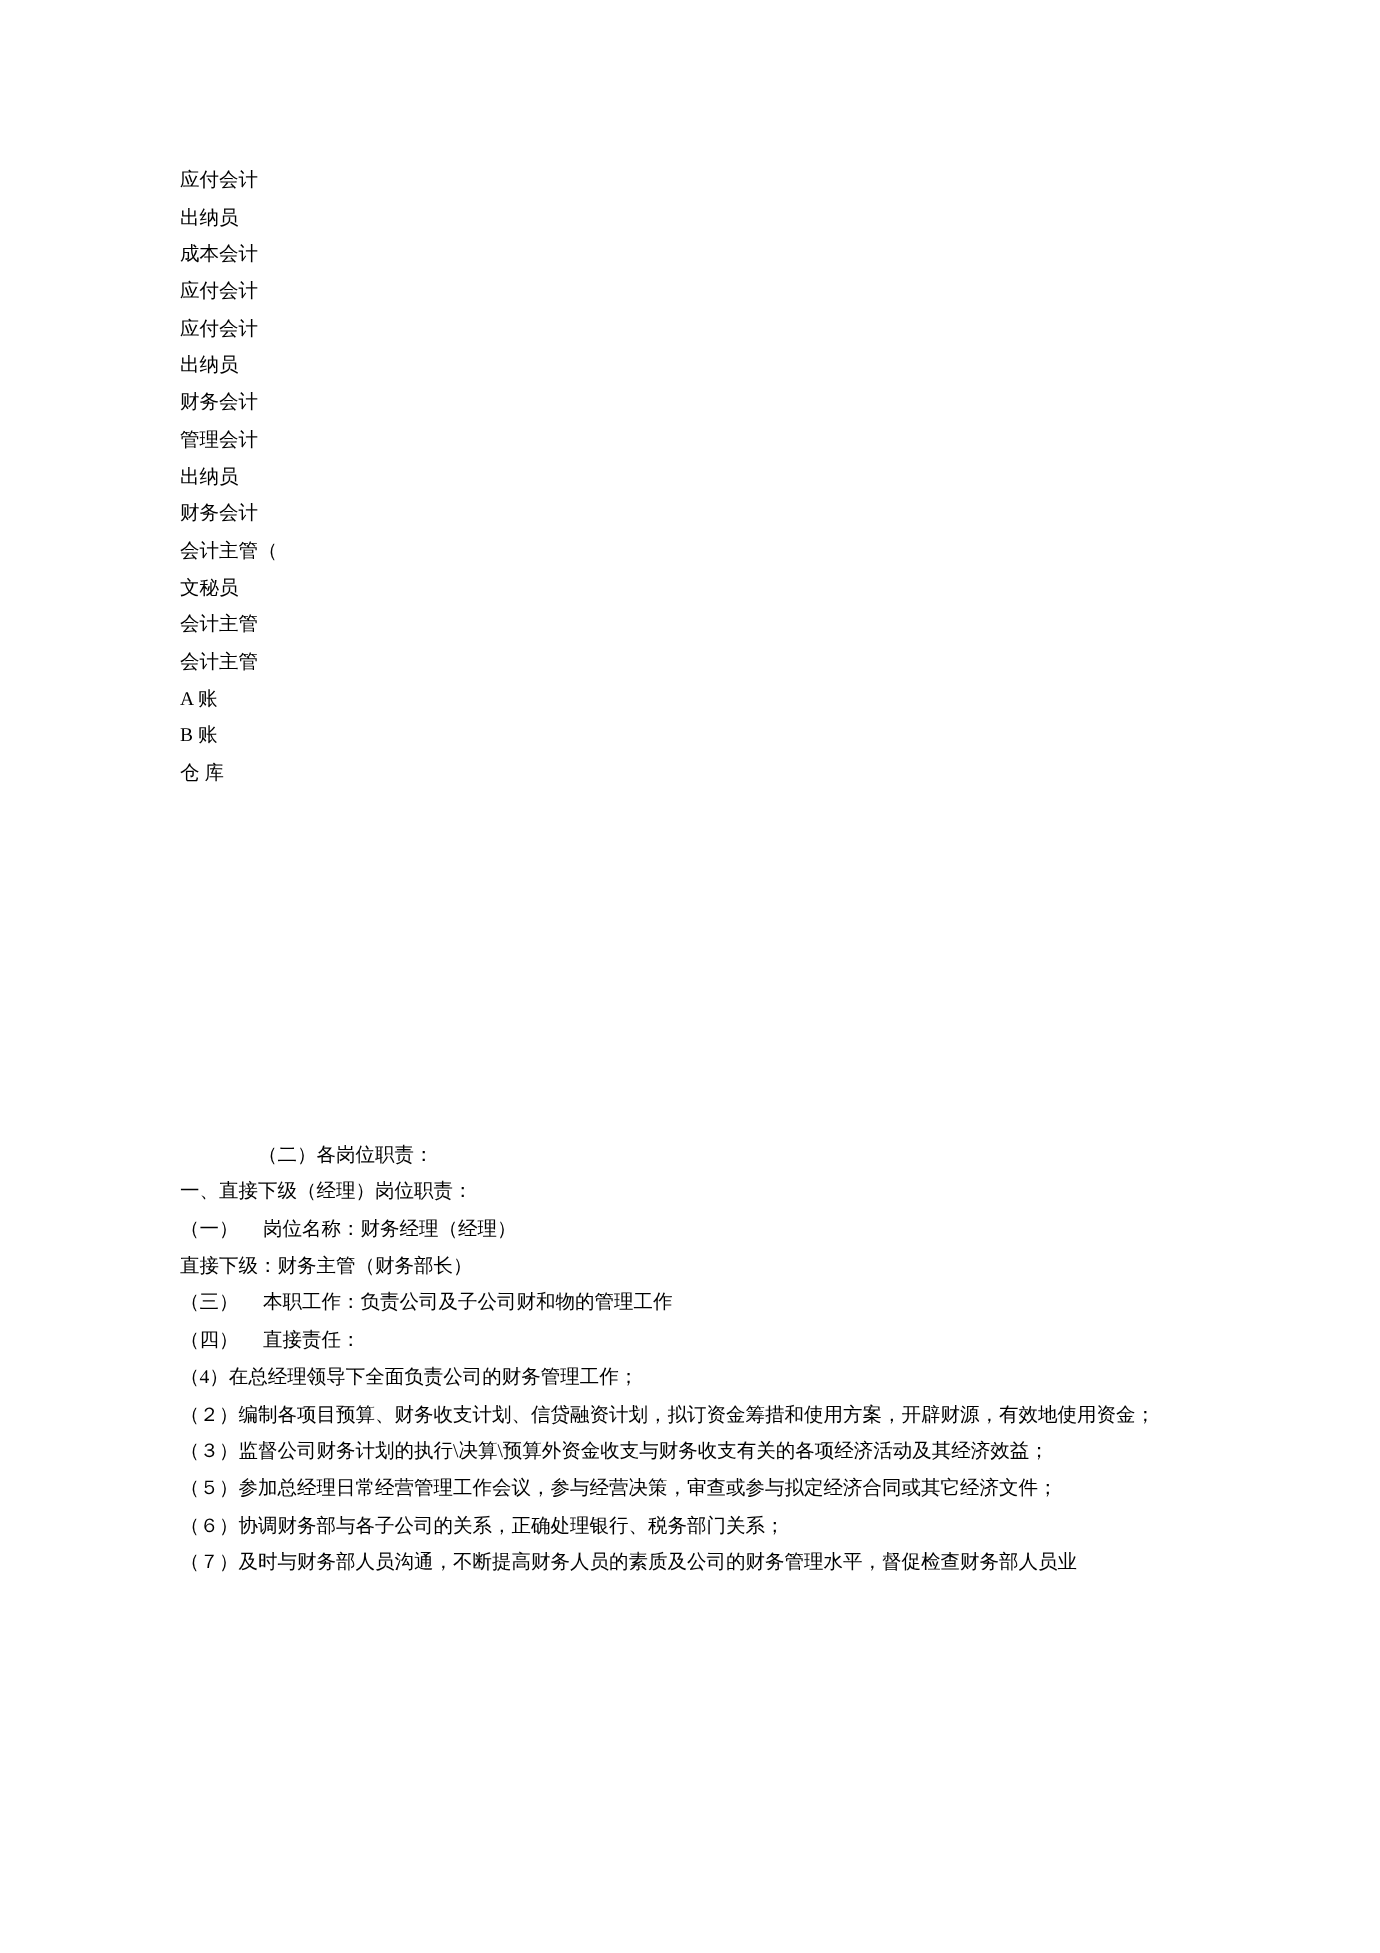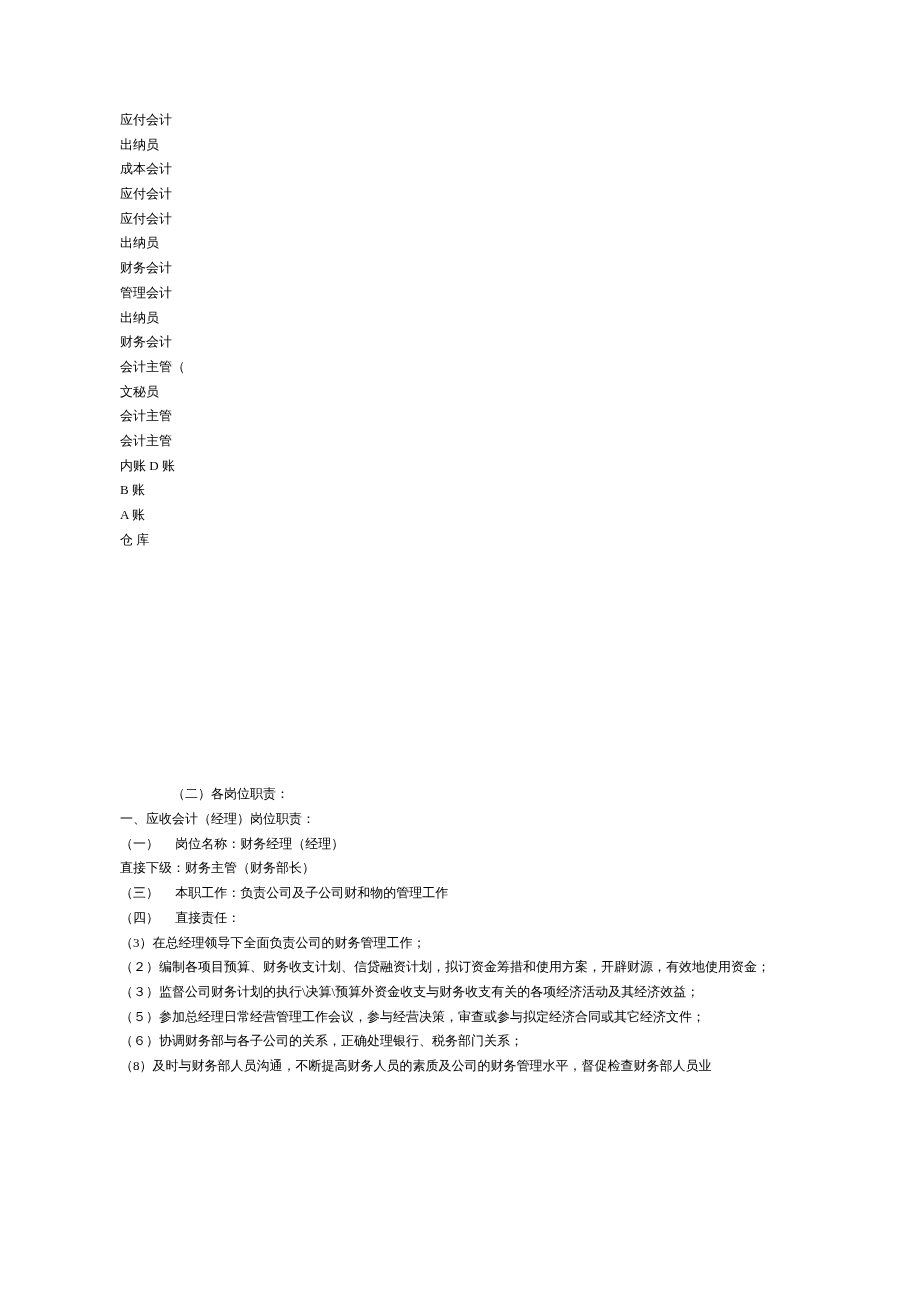--- a/index.html
+++ b/index.html
@@ -44,36 +44,35 @@
     <div class="line">应付会计</div>
     <div class="line">出纳员</div>
     <div class="line">财务会计</div>
     <div class="line">管理会计</div>
     <div class="line">出纳员</div>
     <div class="line">财务会计</div>
     <div class="line">会计主管（</div>
     <div class="line">文秘员</div>
     <div class="line">会计主管</div>
     <div class="line">会计主管</div>
-    <div class="line">内账 D 账</div>
+    <div class="line">A 账</div>
     <div class="line">B 账</div>
-    <div class="line">A 账</div>
     <div class="line">仓 库</div>
   </div>
 
   <div class="gap"></div>
 
   <div class="body-text">
     <div class="line section-title">（二）各岗位职责：</div>
-    <div class="line">一、应收会计（经理）岗位职责：</div>
+    <div class="line">一、直接下级（经理）岗位职责：</div>
     <div class="line">（一）   岗位名称：财务经理（经理）</div>
     <div class="line">直接下级：财务主管（财务部长）</div>
     <div class="line">（三）  本职工作：负责公司及子公司财和物的管理工作</div>
     <div class="line">（四）  直接责任：</div>
-    <div class="line">（3）在总经理领导下全面负责公司的财务管理工作；</div>
+    <div class="line">（4）在总经理领导下全面负责公司的财务管理工作；</div>
     <div class="line">（２）编制各项目预算、财务收支计划、信贷融资计划，拟订资金筹措和使用方案，开辟财源，有效地使用资金；</div>
     <div class="line">（３）监督公司财务计划的执行\决算\预算外资金收支与财务收支有关的各项经济活动及其经济效益；</div>
     <div class="line">（５）参加总经理日常经营管理工作会议，参与经营决策，审查或参与拟定经济合同或其它经济文件；</div>
     <div class="line">（６）协调财务部与各子公司的关系，正确处理银行、税务部门关系；</div>
-    <div class="line">（8）及时与财务部人员沟通，不断提高财务人员的素质及公司的财务管理水平，督促检查财务部人员业</div>
+    <div class="line">（７）及时与财务部人员沟通，不断提高财务人员的素质及公司的财务管理水平，督促检查财务部人员业</div>
   </div>
 
 </div>
 
 </body></html>

